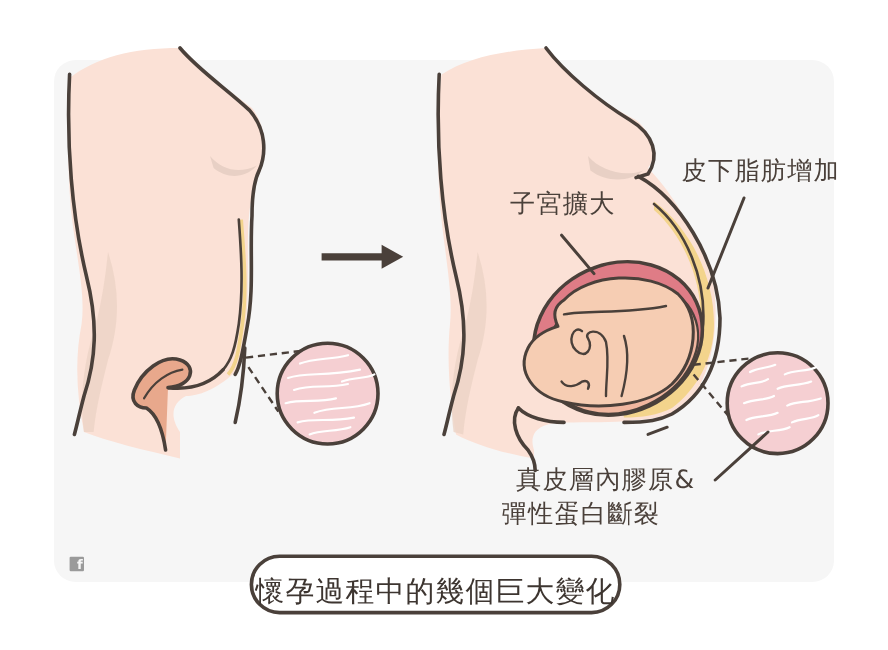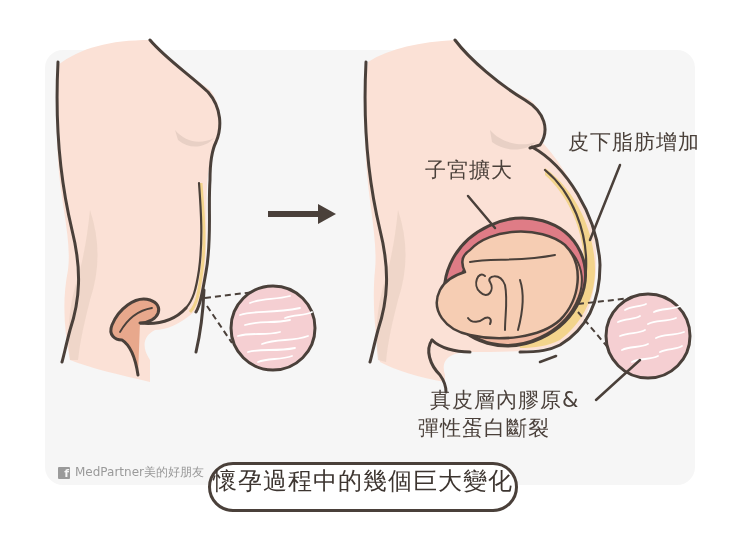--- a/index.html
+++ b/index.html
@@ -10,21 +10,21 @@
   svg.art { position:absolute; left:0; top:0; }
   .label { position:absolute; color:#4a403a; font-size:21px; letter-spacing:1px;
            line-height:28px; white-space:nowrap; }
   .credit { position:absolute; left:58px; top:464px; font-size:12px; color:#9a9a9a;
             display:flex; align-items:center; gap:5px; white-space:nowrap; }
   .fb { width:12px; height:12px; background:#9a9a9a; border-radius:1px; color:#f6f6f6;
         font-size:11px; font-weight:bold; line-height:13px; text-align:right; padding-right:1px;
         box-sizing:border-box; font-family:"DejaVu Sans",sans-serif; }
   .pill { position:absolute; left:208px; top:462px; width:310px; height:50px; box-sizing:border-box;
           border:3px solid #4a403a; border-radius:26px; background:#ffffff;
-          display:flex; align-items:flex-start; justify-content:center;
+          display:flex; align-items:flex-end; justify-content:center;
           font-size:24px; color:#3d3530; letter-spacing:1px; white-space:nowrap; }
 </style>
 </head>
 <body>
 
 <div class="panel"></div>
 
 <svg class="art" width="740" height="542" viewBox="0 0 740 542">
 
   <g>
@@ -132,18 +132,17 @@
   </g>
 </svg>
 
 <div class="label" style="left:425px; top:156px;">子宮擴大</div>
 <div class="label" style="left:568px; top:128px;">皮下脂肪增加</div>
 <div class="label" style="left:430px; top:386px;">真皮層內膠原&amp;</div>
 <div class="label" style="left:418px; top:414px;">彈性蛋白斷裂</div>
 
 <div class="credit">
   <span class="fb">f</span>
-  <span>MedPartner美的好朋友</span>
 </div>
 
 <div class="pill">
   <span>懷孕過程中的幾個巨大變化</span>
 </div>
 
 </body></html>

